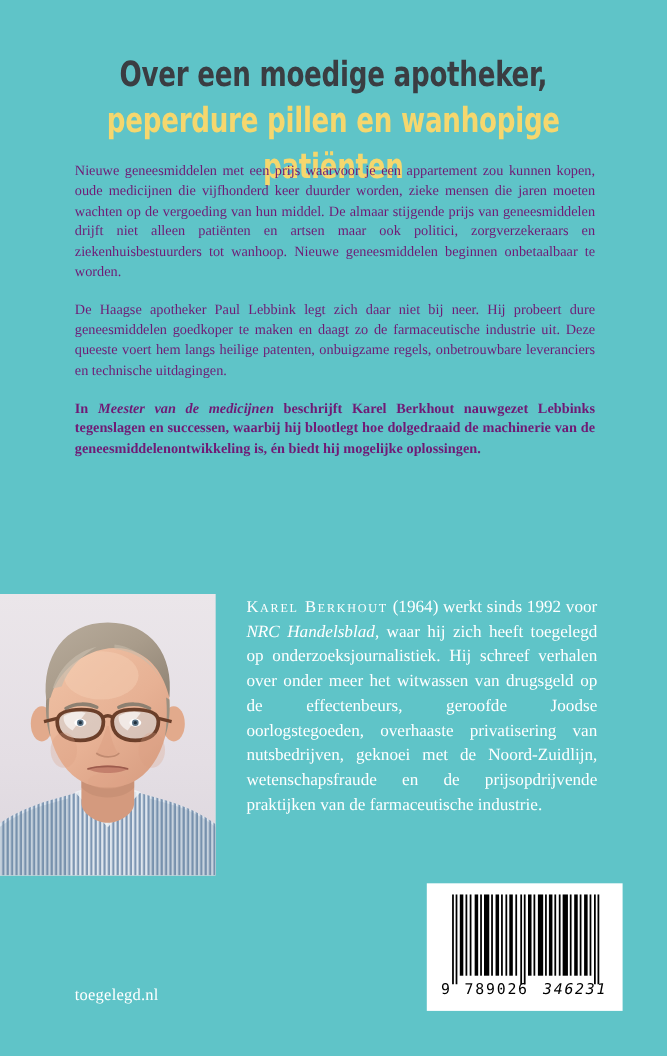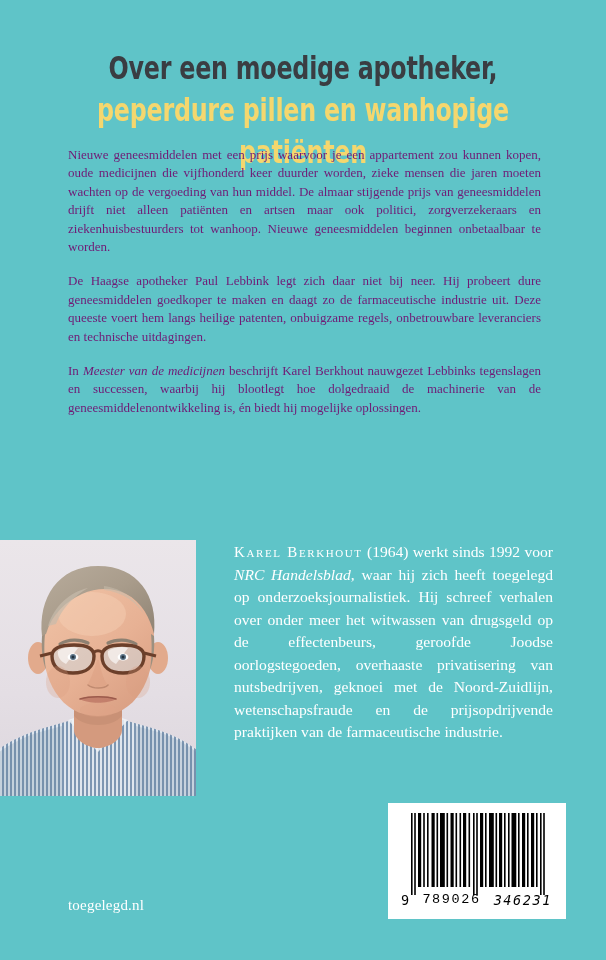--- a/index.html
+++ b/index.html
@@ -49,39 +49,39 @@
     color: #701a75;
     font-size: 13px;
     line-height: 1.415;
     text-align: justify;
     -webkit-hyphens: auto;
     hyphens: auto;
   }
   .body-copy p {
     margin: 0 0 16px 0;
   }
-  .body-copy p:last-child { margin-bottom: 11px; }
+  .body-copy p:last-child { margin-bottom: 11px; font-weight: bold; }
   .body-copy i { font-style: italic; }
 
   
   .author-photo {
     position: absolute;
     left: 0;
     top: 540px;
     width: 196px;
     height: 256px;
     overflow: hidden;
     background: #e6e1e6;
   }
   .author-photo svg { display: block; }
 
   
   .author-bio {
     position: absolute;
-    left: 234px;
+    left: 224px;
     top: 541px;
     width: 319px;
     color: #ffffff;
     font-size: 15.6px;
     line-height: 1.445;
     text-align: justify;
     -webkit-hyphens: auto;
     hyphens: auto;
   }
   .author-bio .smallcaps {
@@ -117,21 +117,21 @@
     width: 150px;
     display: flex;
     justify-content: space-between;
     font-family: "DejaVu Sans Mono", "Liberation Mono", monospace;
     font-size: 13.5px;
     color: #000000;
     letter-spacing: 0.3px;
   }
   .barcode-digits span { display: inline-block; }
   .bc-lead { margin-left: -1px; }
-  .bc-left { letter-spacing: 1.6px; font-family: Liberation Mono, monospace; }
+  .bc-left { letter-spacing: 1.6px; }
   .bc-right { letter-spacing: 1.6px; font-style: italic; }
 
   
   .publisher {
     position: absolute;
     left: 68px;
     top: 897px;
     color: #ffffff;
     font-size: 15px;
     letter-spacing: 0.2px;

